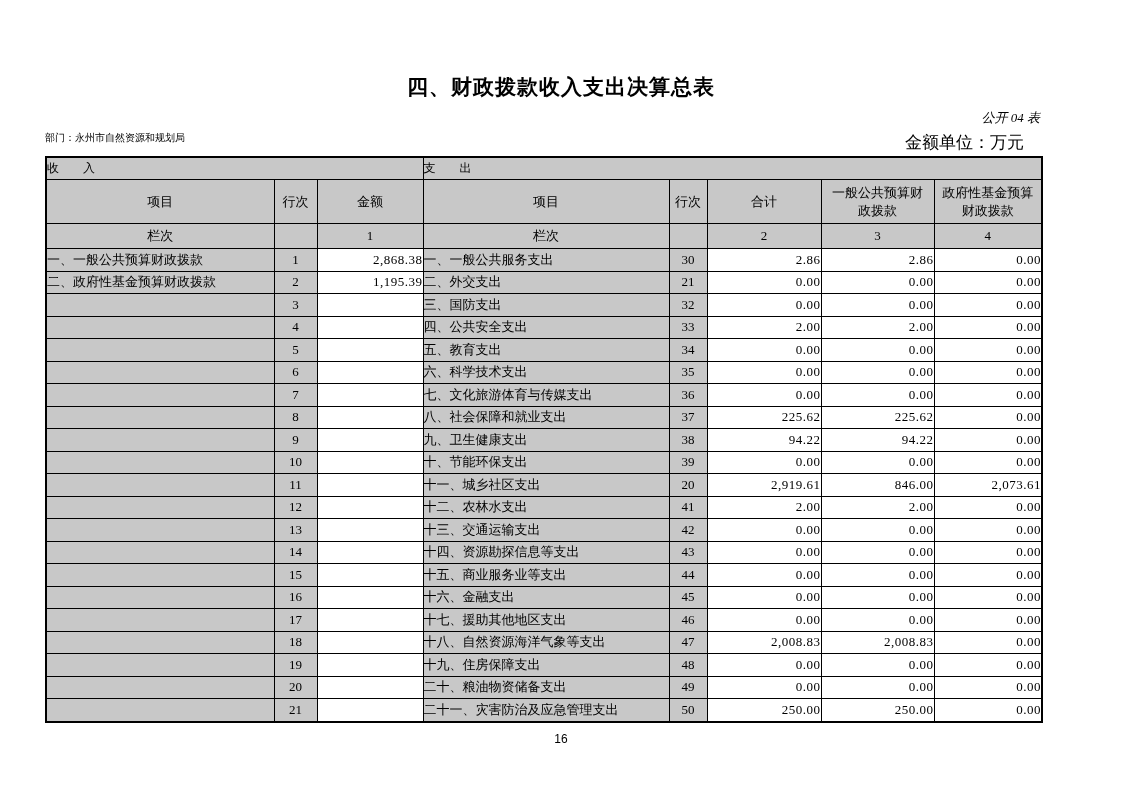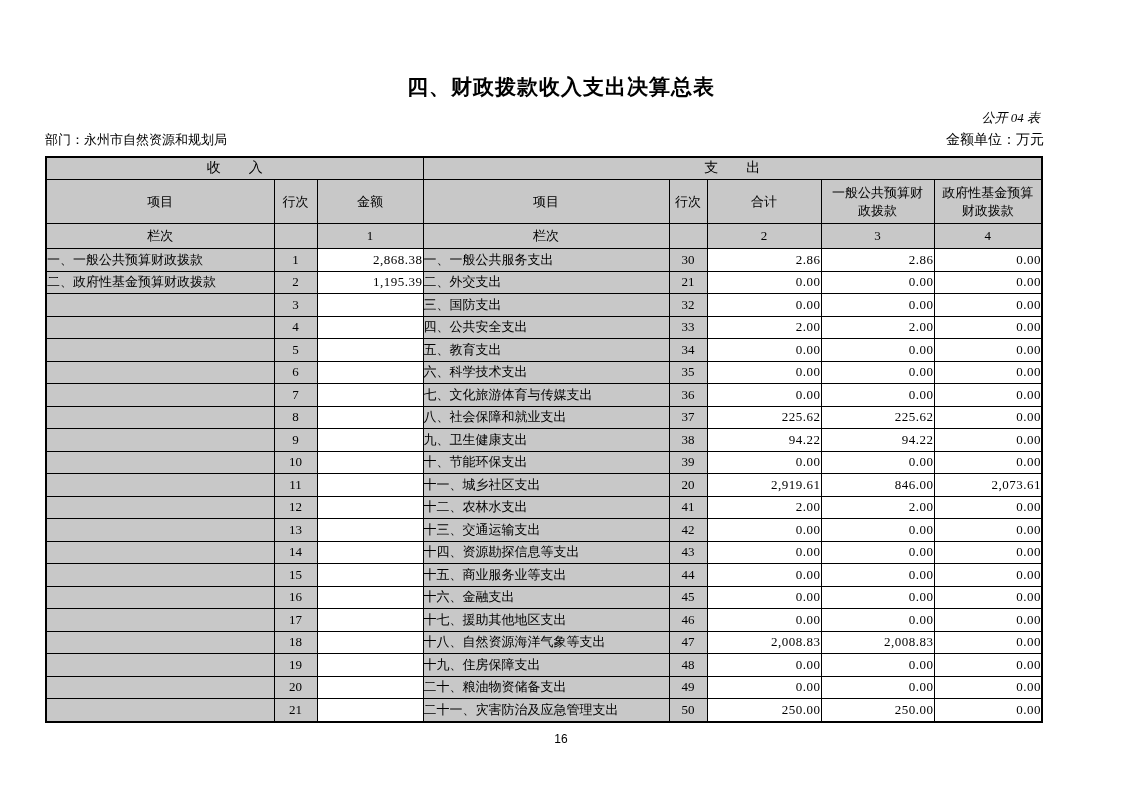--- a/index.html
+++ b/index.html
@@ -17,43 +17,43 @@
     text-align:center;font-size:21px;font-weight:bold;
     letter-spacing:1px;
   }
   .table-code{
     position:absolute;top:88px;right:82px;
     font-size:13px;
     font-style:italic;
   }
   .meta-left{
     position:absolute;top:110px;left:45px;
-    font-size:13px;
+    font-size:10px;
   }
   .meta-right{
-    position:absolute;top:110px;right:78px;
-    font-size:14px;
+    position:absolute;top:110px;right:98px;
+    font-size:17px;
   }
   table.fiscal{
     position:absolute;top:135px;left:45px;
     border-collapse:collapse;
     table-layout:fixed;
     width:996px;
     border:2px solid #000;
     font-size:13px;
   }
   table.fiscal td{
     border:1px solid #000;
     background:#c8c8c8;
     overflow:hidden;
     padding:0;
     line-height:1.35;
   }
   td.sep{border-left:2px solid #000;}
-  tr.section-row td{height:21px;text-align:center;font-size:14px;}
+  tr.section-row td{height:21px;font-size:12px;}
   tr.head-row td{height:43px;text-align:center;vertical-align:middle;padding:0 5px;}
   tr.index-row td{height:24px;text-align:center;}
   tbody td{height:21.5px;}
   td.item{text-align:left;padding-left:2px;white-space:nowrap;}
   td.line{text-align:center;}
   td.amt{
     text-align:right;padding-right:3px;
     background:#ffffff !important;
     letter-spacing:0.5px;
     white-space:nowrap;

